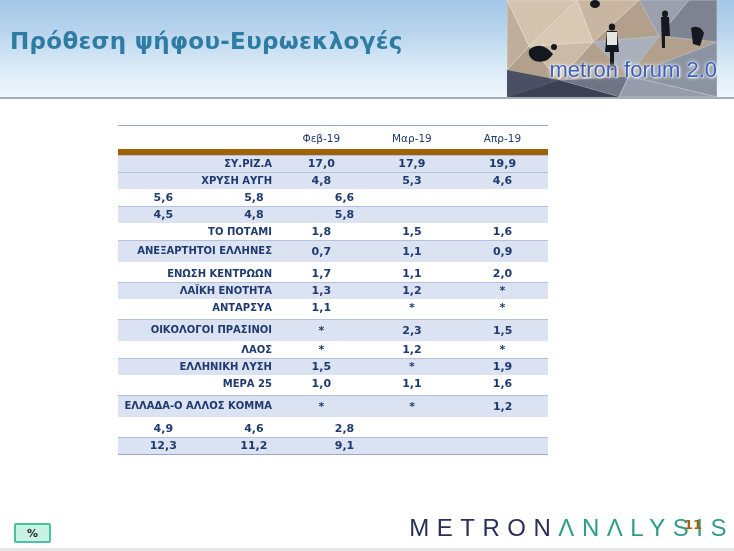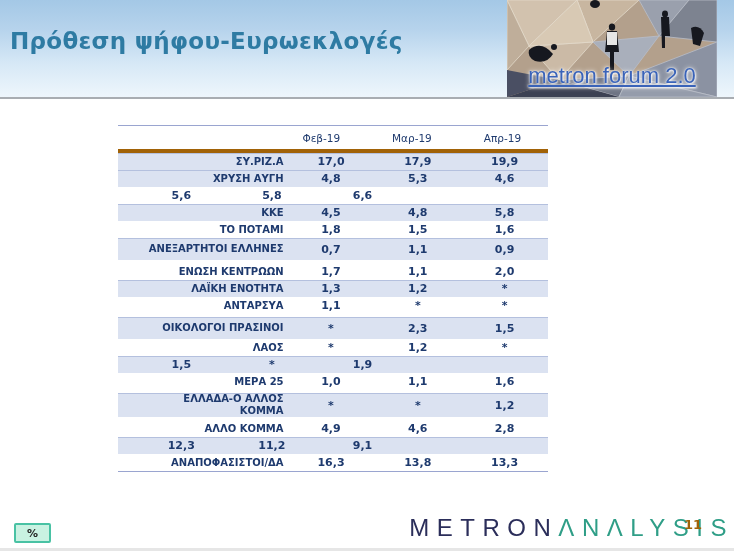--- a/index.html
+++ b/index.html
@@ -19,49 +19,48 @@
   }
   .subtitle {
     position:absolute; left:11px; top:62px; font-size:13px; font-weight:bold;
     color:#2e7ba3; text-decoration:underline; white-space:nowrap;
   }
   .photo {
     position:absolute; left:507px; top:0; width:210px; height:97px; overflow:hidden;
   }
   .photo svg { display:block; }
   .photo-caption {
-    position:absolute; left:0; right:0; bottom:8px; text-align:center;
+    position:absolute; left:0; right:0; bottom:14px; text-align:right;
     font-family:"Liberation Sans", sans-serif; font-size:22px; color:#3a63b8;
     white-space:nowrap;
     text-shadow:0 0 2px #ffffff, 0 0 5px rgba(255,255,255,.95), 1px 1px 2px rgba(255,255,255,.85);
-    text-decoration:underline;
   }
   
   .table {
     position:absolute; left:118px; top:125px; width:430px;
     border-top:1px solid #9aa5d0; border-bottom:1px solid #9aa5d0;
     color:#1e3a6e;
   }
   .thead {
     display:flex; align-items:center; height:23px;
-    border-bottom:4px solid #a16207; font-size:10.5px; font-weight:normal;
+    border-bottom:6px solid #a16207; font-size:10.5px; font-weight:normal;
   }
   .tcell { box-sizing:border-box; }
   .lab {
     width:158px; text-align:right; padding-right:4px;
     white-space:pre-wrap; line-height:1.2; font-size:10px;
   }
   .val { width:90.6px; text-align:center; }
   .trow {
     display:flex; align-items:center; min-height:17px;
-    font-size:11px; font-weight:bold;padding-left:18px;
+    font-size:11px; font-weight:bold;
   }
   .trow .lab { font-weight:bold; }
   .trow.shaded { background:#dbe2f1; box-shadow:inset 0 1px 0 #b4c0de; }
-  .trow.tall { min-height:22px; }
+  .trow.tall { min-height:22px;justify-content:space-between; }
   .trow.gap { margin-top:3px; }
   
   .pct-box {
     position:absolute; left:14px; top:523px; width:37px; height:20px;
     background:#c9f2e2; border:2px solid #49c2a4; border-radius:2px;
     display:flex; align-items:center; justify-content:center;
     font-size:11px; font-weight:bold; color:#262626; box-sizing:border-box;
   }
   .logo {
     position:absolute; left:0; right:0; top:514px; text-align:right;
@@ -141,21 +140,20 @@
           <div class="tcell val">4,8</div>
           <div class="tcell val">5,3</div>
           <div class="tcell val">4,6</div>
         </div>
         <div class="trow plain">
           <div class="tcell val">5,6</div>
           <div class="tcell val">5,8</div>
           <div class="tcell val">6,6</div>
         </div>
         <div class="trow shaded">
-          <div class="tcell lab">ΚΚΕ</div>
           <div class="tcell val">4,5</div>
           <div class="tcell val">4,8</div>
           <div class="tcell val">5,8</div>
         </div>
         <div class="trow plain">
           <div class="tcell lab">ΤΟ ΠΟΤΑΜΙ</div>
           <div class="tcell val">1,8</div>
           <div class="tcell val">1,5</div>
           <div class="tcell val">1,6</div>
         </div>
@@ -189,53 +187,47 @@
           <div class="tcell val">2,3</div>
           <div class="tcell val">1,5</div>
         </div>
         <div class="trow plain">
           <div class="tcell lab">ΛΑΟΣ</div>
           <div class="tcell val">*</div>
           <div class="tcell val">1,2</div>
           <div class="tcell val">*</div>
         </div>
         <div class="trow shaded">
+          <div class="tcell lab">ΕΛΛΗΝΙΚΗ ΛΥΣΗ</div>
           <div class="tcell val">1,5</div>
           <div class="tcell val">*</div>
           <div class="tcell val">1,9</div>
         </div>
         <div class="trow plain">
           <div class="tcell lab">ΜΕΡΑ 25</div>
           <div class="tcell val">1,0</div>
           <div class="tcell val">1,1</div>
           <div class="tcell val">1,6</div>
         </div>
         <div class="trow shaded tall gap">
           <div class="tcell lab">ΕΛΛΑΔΑ-Ο ΑΛΛΟΣ ΚΟΜΜΑ</div>
           <div class="tcell val">*</div>
           <div class="tcell val">*</div>
           <div class="tcell val">1,2</div>
         </div>
         <div class="trow plain gap">
-          <div class="tcell lab">ΑΛΛΟ ΚΟΜΜΑ</div>
           <div class="tcell val">4,9</div>
           <div class="tcell val">4,6</div>
           <div class="tcell val">2,8</div>
         </div>
         <div class="trow shaded">
           <div class="tcell val">12,3</div>
           <div class="tcell val">11,2</div>
           <div class="tcell val">9,1</div>
         </div>
-        <div class="trow plain">
-          <div class="tcell lab">ΑΝΑΠΟΦΑΣΙΣΤΟΙ/ΔΑ</div>
-          <div class="tcell val">16,3</div>
-          <div class="tcell val">13,8</div>
-          <div class="tcell val">13,3</div>
-        </div>
       </div>
   </div>
 
   <div class="pct-box">
     <span>%</span>
   </div>
 
   <div class="logo">
     <span class="logo-metron">METRON</span><span class="logo-analysis">ΛNΛLYSIS</span>
   </div>

